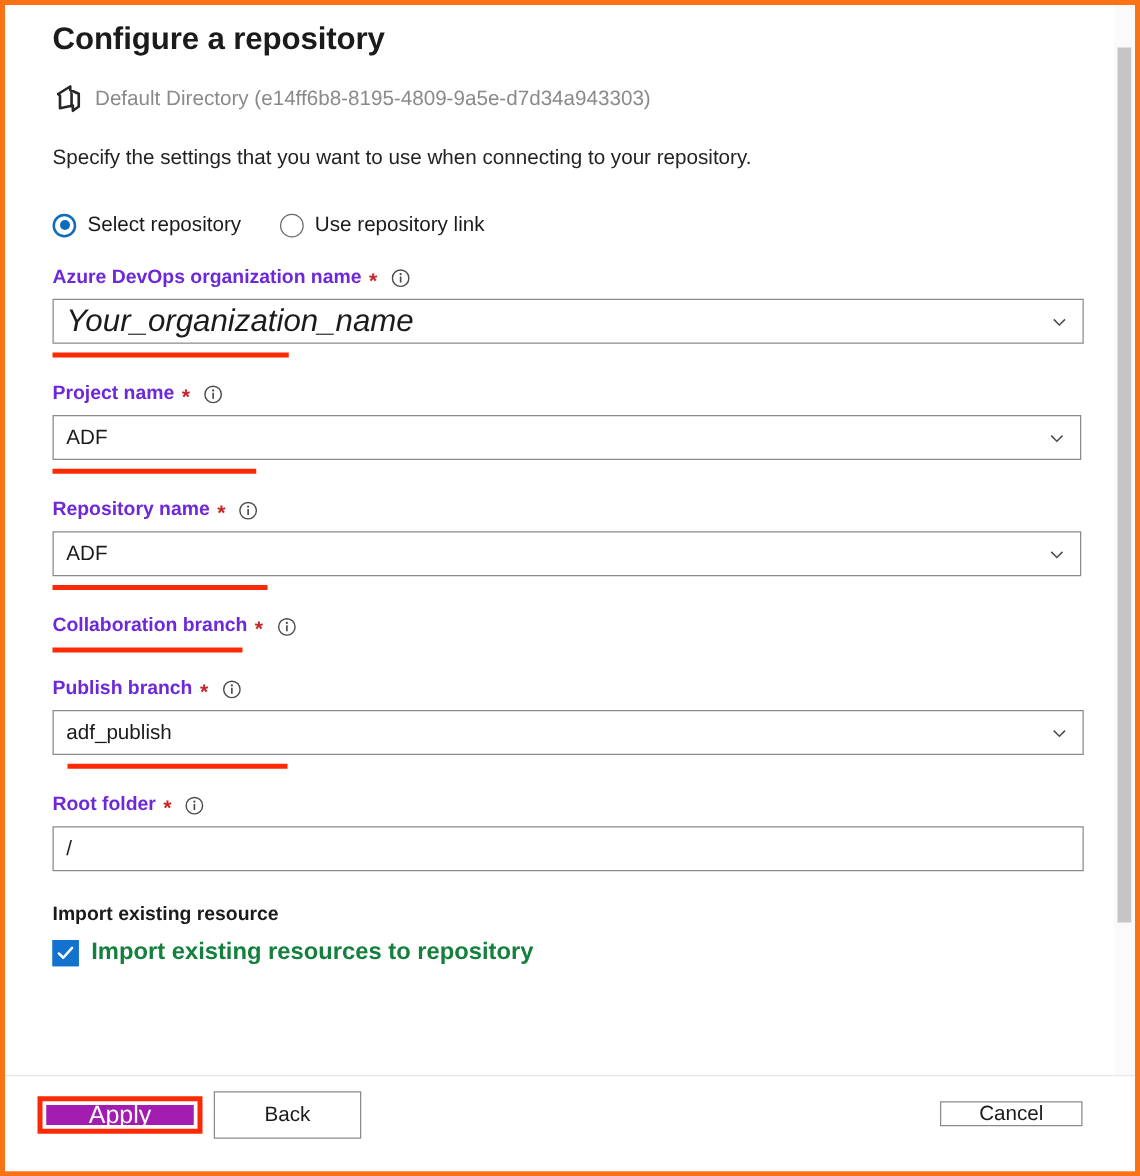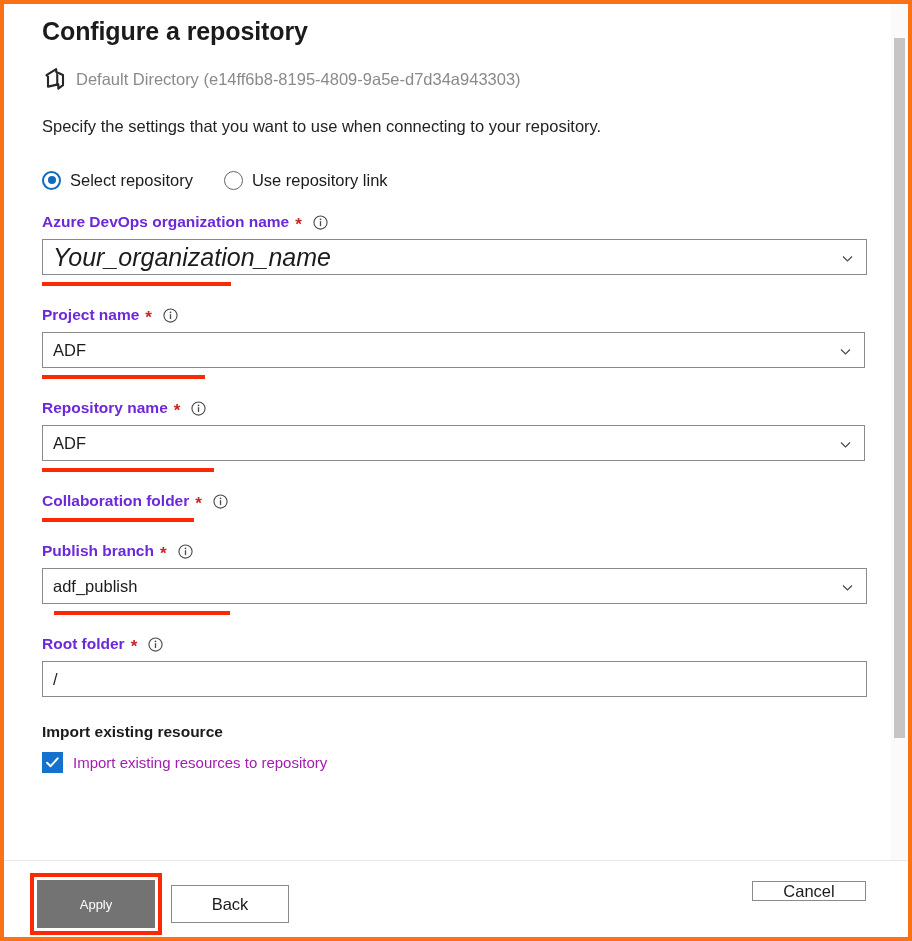--- a/index.html
+++ b/index.html
@@ -200,23 +200,24 @@
     height: 21px;
     flex: 0 0 21px;
     box-sizing: border-box;
     background: #1272ce;
     border: 1px solid #1272ce;
     margin-right: 10px;
     position: relative;
   }
   .checkbox svg { display: block; }
   #import-checkbox-label {
-    font-size: 15px;
-    color: #a21caf;
+    font-size: 19px;
+    color: #15803d;
     white-space: nowrap;
+    font-weight: bold;
   }
 
   
   #scrollbar-track {
     position: absolute;
     top: 0;
     right: 0;
     width: 17px;
     bottom: 76px;
     background: #fafafa;
@@ -248,24 +249,24 @@
     align-items: center;
   }
   #apply-highlight {
     border: 4px solid #fb2a05;
     padding: 3px;
     display: inline-block;
     line-height: 0;
   }
   #apply-button {
     width: 118px;
-    height: 48px;
-    background: #737373;
+    height: 16px;
+    background: #a21caf;
     color: #ffffff;
-    font-size: 13px;
+    font-size: 20px;
     font-family: "Liberation Sans", sans-serif;
     border: none;
     cursor: pointer;
     display: flex;
     align-items: center;
     justify-content: center;
   }
   #back-button {
     width: 118px;
     height: 38px;
@@ -395,21 +396,21 @@
             <svg viewBox="0 0 13 13" width="13" height="13" aria-hidden="true">
               <path d="M2 4.5 L6.5 9 L11 4.5" fill="none" stroke="#4a4a4a" stroke-width="1.2"></path>
             </svg>
           </span>
         </div>
         <div class="underline" style="width:172px"></div>
       </div>
 
       <div class="field">
         <div class="field-label-row">
-          <span class="field-label">Collaboration folder</span>
+          <span class="field-label">Collaboration branch</span>
           <span class="req-star">*</span>
           <span class="info-icon">
             <svg viewBox="0 0 16 16" width="15" height="15" aria-hidden="true">
               <circle cx="8" cy="8" r="7" fill="none" stroke="#4a4a4a" stroke-width="1.2"></circle>
               <circle cx="8" cy="4.6" r="0.95" fill="#4a4a4a"></circle>
               <rect x="7.3" y="6.6" width="1.4" height="5.2" fill="#4a4a4a"></rect>
             </svg>
           </span>
         </div>
         <div class="underline" style="width:152px"></div>

